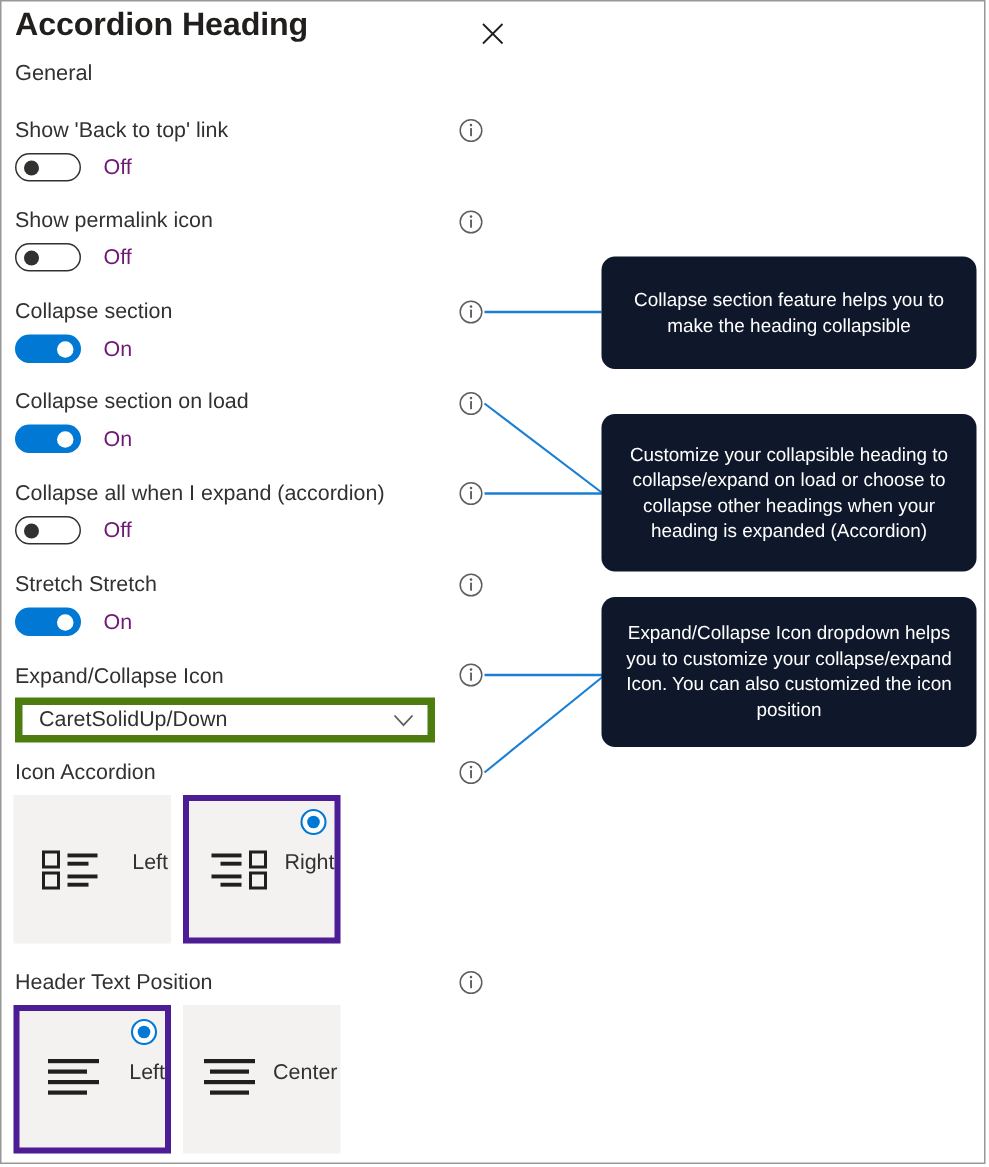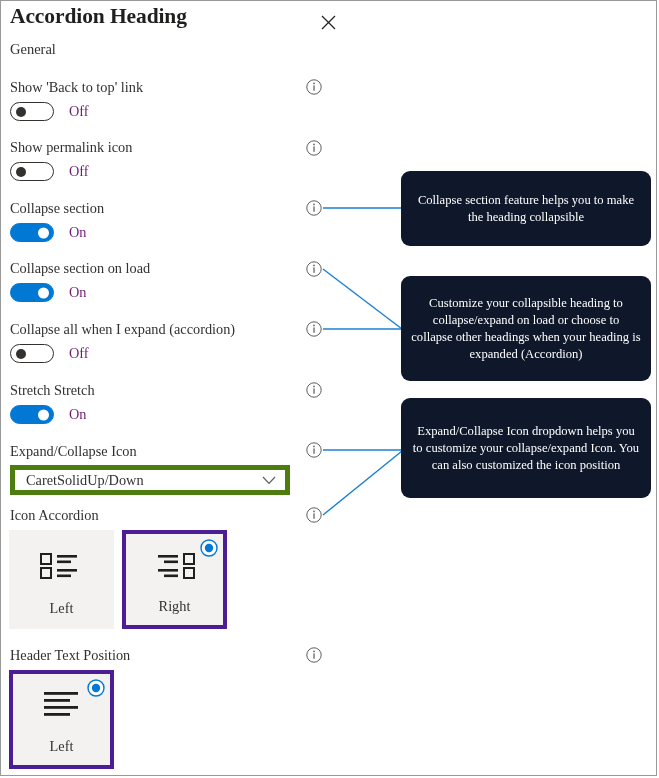--- a/index.html
+++ b/index.html
@@ -11,21 +11,20 @@
     font-family: "Liberation Sans", sans-serif;
   }
   #panel {
     position: relative;
     width: 657px;
     height: 776px;
     border: 1px solid #989898;
     background: #ffffff;
     overflow: hidden;
     box-sizing: border-box;
-    font-family: Liberation Serif, serif;
   }
 
   
   #title {
     position: absolute;
     left: 9px;
     top: 3px;
     font-size: 21.5px;
     font-weight: bold;
     color: #201f1e;
@@ -147,21 +146,21 @@
 
   
   .tile-group { position: absolute; display: flex; }
   .tile {
     width: 105px;
     height: 99px;
     background: #f3f2f1;
     box-sizing: border-box;
     position: relative;
     display: flex;
-    flex-direction: column;
+    flex-direction: row;
     align-items: center;
     justify-content: flex-end;
     cursor: pointer;
     border: 2px solid transparent;
   }
   .tile.selected {
     border: 4px solid #4c1d95;
   }
   .tile-glyph {
     flex: 1;
@@ -350,20 +349,31 @@
       <div class="tile-glyph">
         <svg width="40" height="32" viewBox="0 0 40 32">
           <rect x="2" y="2" width="34" height="2.8" fill="#201f1e"></rect>
           <rect x="2" y="9" width="26" height="2.8" fill="#201f1e"></rect>
           <rect x="2" y="16" width="34" height="2.8" fill="#201f1e"></rect>
           <rect x="2" y="23" width="26" height="2.8" fill="#201f1e"></rect>
         </svg>
       </div>
       <div class="tile-caption">Left</div>
     </div>
+    <div class="tile" style="margin-left:8px">
+      <div class="tile-glyph">
+        <svg width="40" height="32" viewBox="0 0 40 32">
+          <rect x="3" y="2" width="34" height="2.8" fill="#201f1e"></rect>
+          <rect x="7" y="9" width="26" height="2.8" fill="#201f1e"></rect>
+          <rect x="3" y="16" width="34" height="2.8" fill="#201f1e"></rect>
+          <rect x="7" y="23" width="26" height="2.8" fill="#201f1e"></rect>
+        </svg>
+      </div>
+      <div class="tile-caption">Center</div>
+    </div>
   </div>
 
   <svg id="connectors" viewBox="0 0 657 776">
     <line x1="322" y1="207" x2="400" y2="207" stroke="#1a7fd4" stroke-width="1.6"></line>
     <line x1="322" y1="268" x2="401" y2="328" stroke="#1a7fd4" stroke-width="1.4"></line>
     <line x1="322" y1="328" x2="401" y2="328" stroke="#1a7fd4" stroke-width="1.6"></line>
     <line x1="322" y1="449" x2="401" y2="449" stroke="#1a7fd4" stroke-width="1.6"></line>
     <line x1="322" y1="514" x2="401" y2="450" stroke="#1a7fd4" stroke-width="1.4"></line>
   </svg>
 

